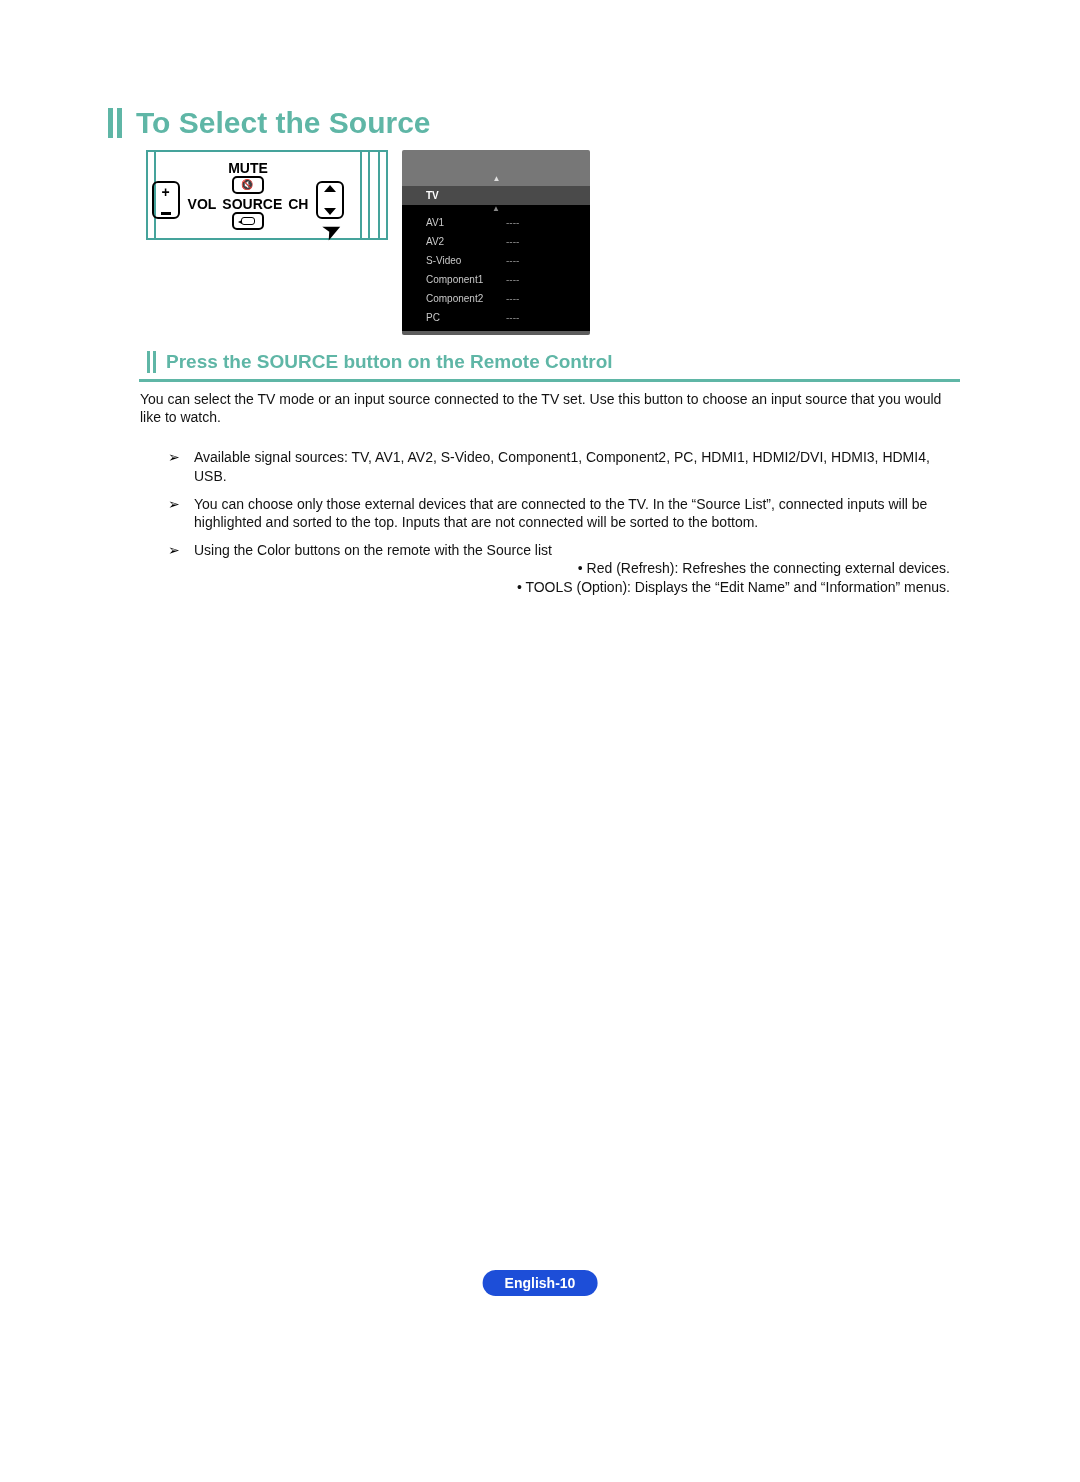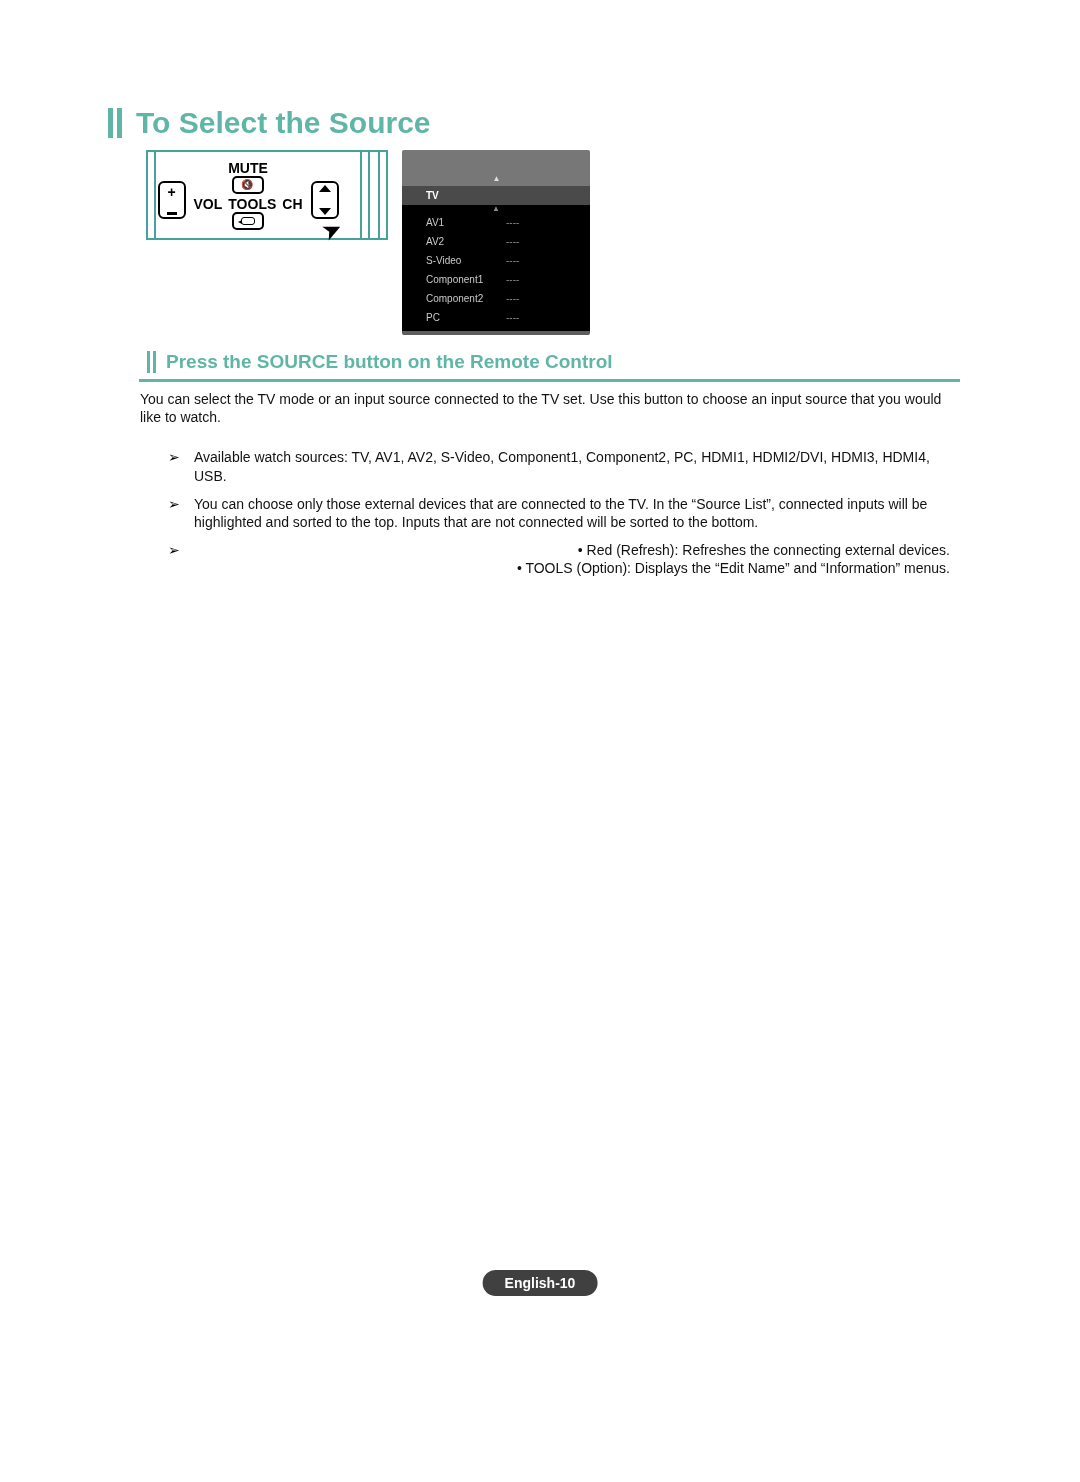--- a/index.html
+++ b/index.html
@@ -65,21 +65,21 @@
 
   
   .body { position:absolute; top:390px; left:140px; width:810px; color:#121212; font-size:14px; line-height:1.3; }
   .body p.intro { margin-bottom:22px; }
   .bullet { display:flex; gap:12px; margin:0 0 10px 28px; }
   .bullet .mark { flex:0 0 14px; font-size:14px; line-height:1.3; color:#000; }
   .bullet .btext { flex:1; }
   .subbul { margin-left:0px;text-align:right; }
 
   
-  .footer-badge { position:absolute; left:50%; transform:translateX(-50%); top:1270px; background:#404040; color:#fff; font-weight:700; font-size:14px; padding:5px 22px; border-radius:14px; }
+  .footer-badge { position:absolute; left:50%; transform:translateX(-50%); top:1270px; background:#1d4ed8; color:#fff; font-weight:700; font-size:14px; padding:5px 22px; border-radius:14px; }
 </style>
 </head>
 <body>
 
 <div class="page">
 
   <div class="title-row">
     <div class="title-bars">
       <div class="title-bar"></div>
         <div class="title-bar"></div>
@@ -104,21 +104,21 @@
           <div class="minus"></div>
         </div>
       </div>
       <div class="mid-col">
         <div class="mute-label">MUTE</div>
         <div class="mini-btn">
             <span class="mute-icon">🔇</span>
           </div>
         <div style="display:flex; gap:6px; align-items:center; margin-top:2px;">
           <div class="vol-label">VOL</div>
-          <div class="source-label">TOOLS</div>
+          <div class="source-label">SOURCE</div>
           <div class="ch-label">CH</div>
         </div>
         <div class="mini-btn">
             <span class="source-icon"></span>
           </div>
       </div>
       <div class="ch-col">
         <div class="vol-block">
           <div class="chev-up"></div>
           <div class="chev-down"></div>
@@ -180,31 +180,32 @@
       <div class="subhead">Press the SOURCE button on the Remote Control</div>
     </div>
     <div class="subhead-underline"></div>
   </div>
 
   <div class="body">
     <p class="intro">You can select the TV mode or an input source connected to the TV set. Use this button to choose an input source that you would like to watch.</p>
 
     <div class="bullet">
       <div class="mark">➢</div>
-      <div class="btext">Available watch sources: TV, AV1, AV2, S-Video, Component1, Component2, PC, HDMI1, HDMI2/DVI, HDMI3, HDMI4, USB.</div>
+      <div class="btext">Available signal sources: TV, AV1, AV2, S-Video, Component1, Component2, PC, HDMI1, HDMI2/DVI, HDMI3, HDMI4, USB.</div>
     </div>
 
     <div class="bullet">
       <div class="mark">➢</div>
       <div class="btext">You can choose only those external devices that are connected to the TV. In the “Source List”, connected inputs will be highlighted and sorted to the top. Inputs that are not connected will be sorted to the bottom.</div>
     </div>
 
     <div class="bullet">
       <div class="mark">➢</div>
       <div class="btext">
+        <div>Using the Color buttons on the remote with the Source list</div>
         <div class="subbul">• Red (Refresh): Refreshes the connecting external devices.</div>
         <div class="subbul">• TOOLS (Option): Displays the “Edit Name” and “Information” menus.</div>
       </div>
     </div>
   </div>
 
   <div class="footer-badge">English-10</div>
 
 </div>
 

